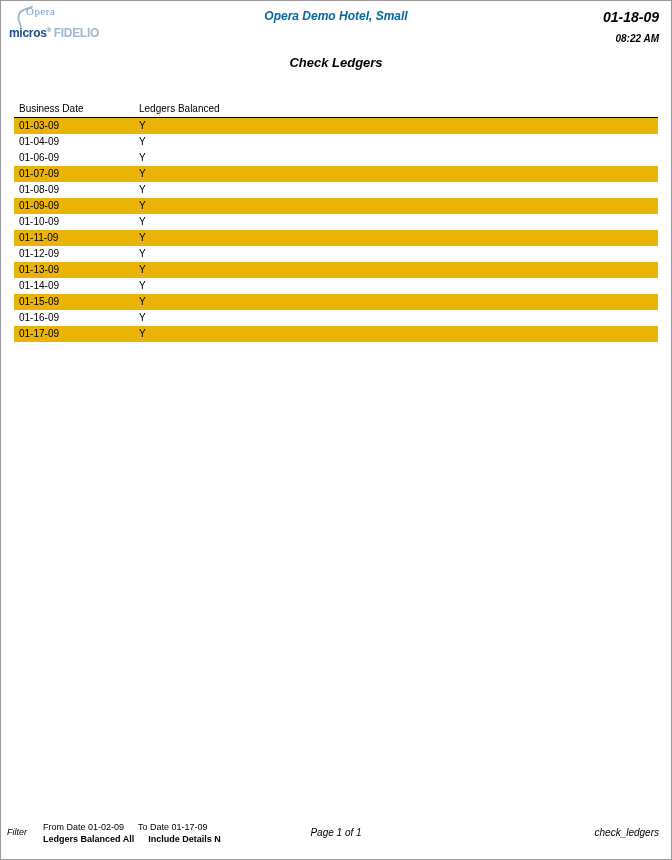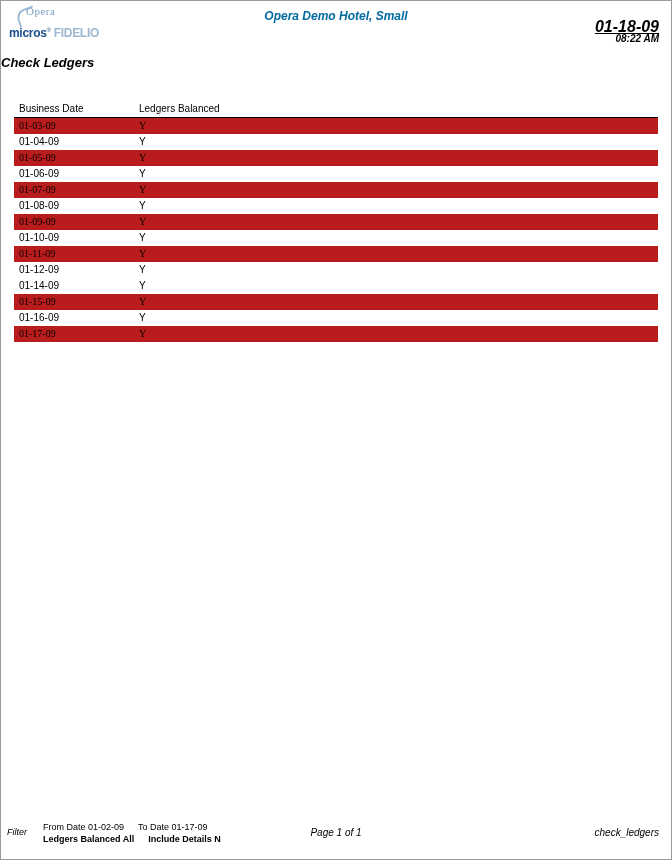--- a/index.html
+++ b/index.html
@@ -82,36 +82,36 @@
     top: 8px;
     text-align: center;
     font-size: 12px;
     font-style: italic;
     font-weight: bold;
     color: #0369a1;
   }
   .hdr-date {
     position: absolute;
     right: 12px;
-    top: 17px;
-    font-size: 16px;
-    font-style: italic;
-    font-weight: bold;
-    text-decoration: underline;
+    top: 8px;
+    font-size: 14px;
+    font-style: italic;
+    font-weight: bold;
   }
   .hdr-time {
     position: absolute;
     right: 12px;
     top: 32px;
     font-size: 10px;
     font-style: italic;
     font-weight: bold;
   }
   
   .report-title {
+    text-align: center;
     font-size: 13px;
     font-style: italic;
     font-weight: bold;
     margin-top: 0px;
     margin-bottom: 16px;
     padding-top: 2px;
   }
   
   .table-wrap {
     margin-top: 32px;
@@ -129,22 +129,21 @@
     padding: 1px 0 3px 0;
     border-bottom: 1px solid #000;
   }
   table.report tbody td {
     padding: 2px 0 2px 0;
     font-size: 10px;
     line-height: 12px;
     height: 12px;
   }
   table.report tbody tr.alt td {
-    background: #b91c1c;
-    font-family: Liberation Serif, serif;
+    background: #eab308;
   }
   .col-date { width: 120px; padding-left: 5px !important; }
   .col-bal  { width: auto; }
   th.col-date { padding-left: 5px !important; }
   th.col-bal  { padding-left: 0 !important; }
   .cell-bal { padding-left: 0; }
   
   .footer {
     position: absolute;
     left: 0;
@@ -214,24 +213,20 @@
       </thead>
       <tbody>
         <tr class="alt">
           <td class="col-date">01-03-09</td>
           <td class="col-bal cell-bal">Y</td>
         </tr>
         <tr>
           <td class="col-date">01-04-09</td>
           <td class="col-bal cell-bal">Y</td>
         </tr>
-        <tr class="alt">
-          <td class="col-date">01-05-09</td>
-          <td class="col-bal cell-bal">Y</td>
-        </tr>
         <tr>
           <td class="col-date">01-06-09</td>
           <td class="col-bal cell-bal">Y</td>
         </tr>
         <tr class="alt">
           <td class="col-date">01-07-09</td>
           <td class="col-bal cell-bal">Y</td>
         </tr>
         <tr>
           <td class="col-date">01-08-09</td>
@@ -244,20 +239,24 @@
         <tr>
           <td class="col-date">01-10-09</td>
           <td class="col-bal cell-bal">Y</td>
         </tr>
         <tr class="alt">
           <td class="col-date">01-11-09</td>
           <td class="col-bal cell-bal">Y</td>
         </tr>
         <tr>
           <td class="col-date">01-12-09</td>
+          <td class="col-bal cell-bal">Y</td>
+        </tr>
+        <tr class="alt">
+          <td class="col-date">01-13-09</td>
           <td class="col-bal cell-bal">Y</td>
         </tr>
         <tr>
           <td class="col-date">01-14-09</td>
           <td class="col-bal cell-bal">Y</td>
         </tr>
         <tr class="alt">
           <td class="col-date">01-15-09</td>
           <td class="col-bal cell-bal">Y</td>
         </tr>

